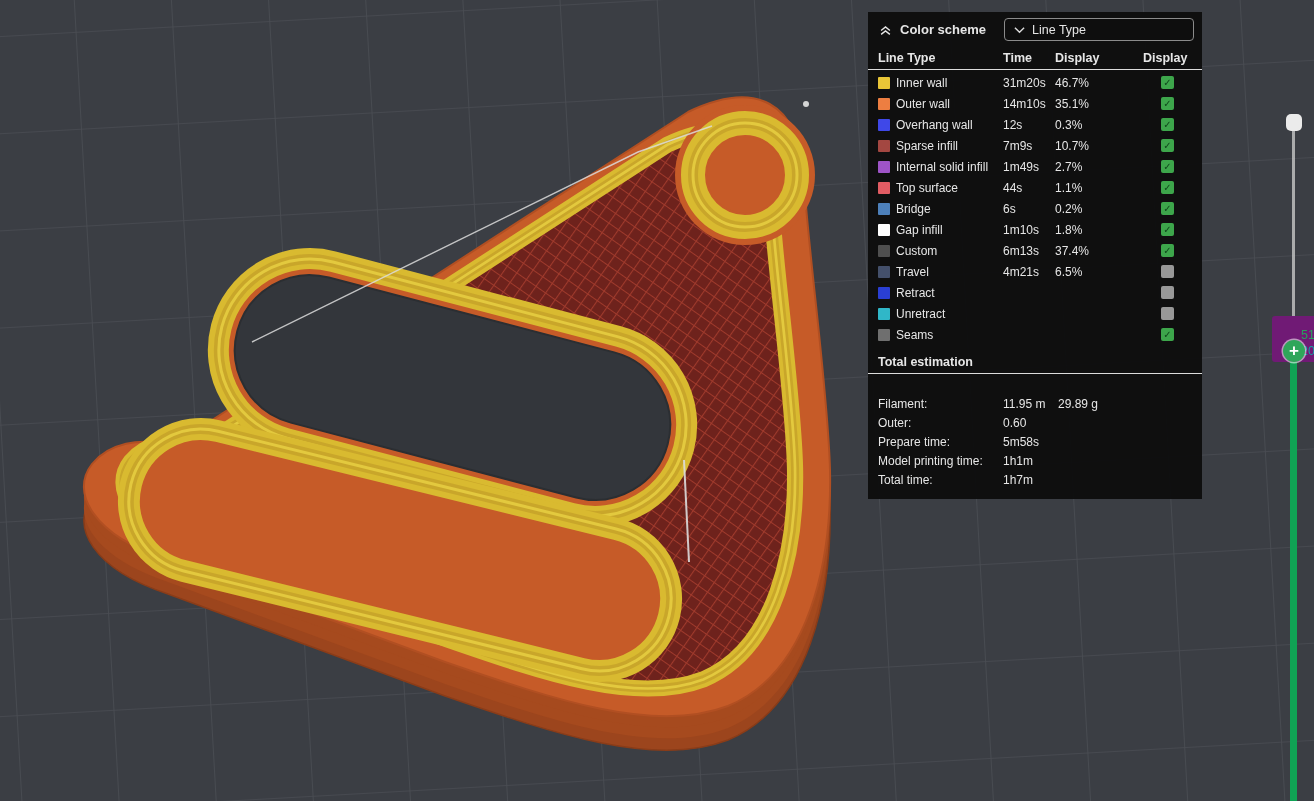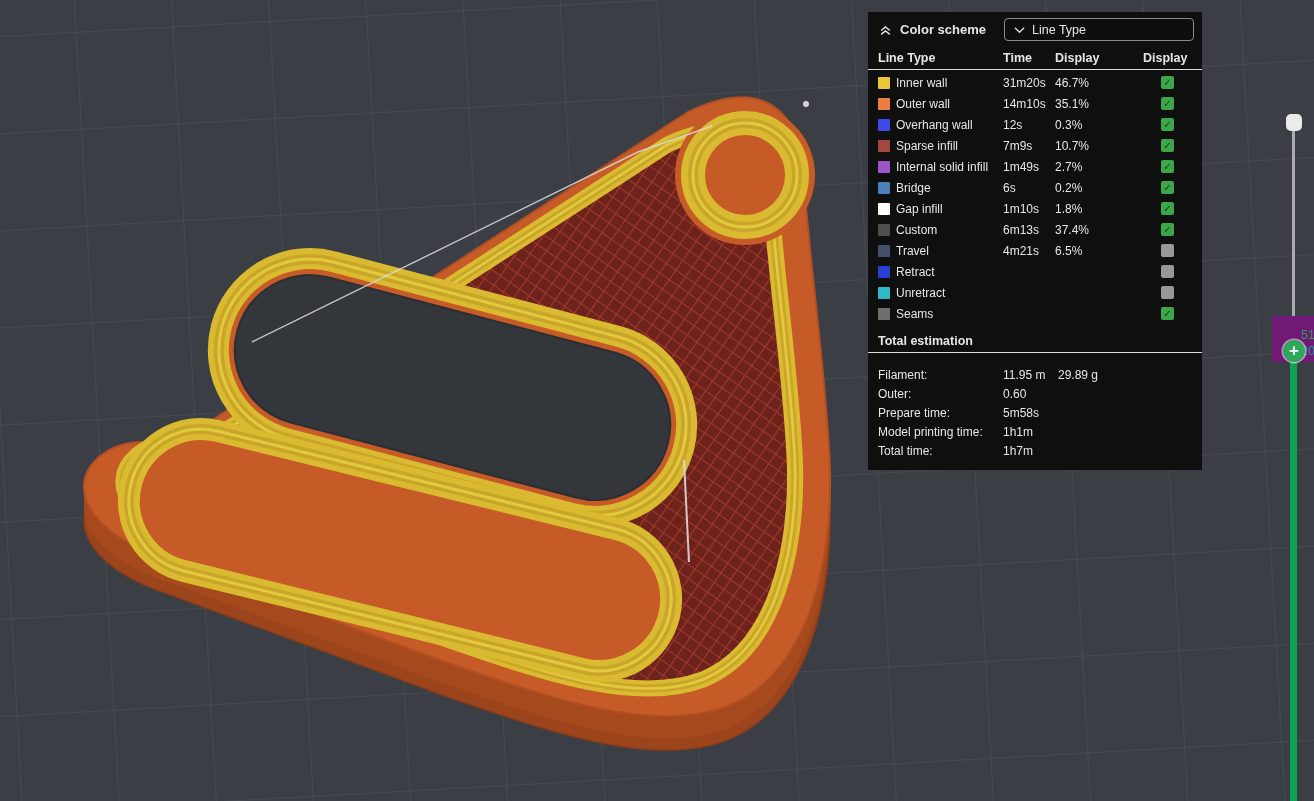--- a/index.html
+++ b/index.html
@@ -37,21 +37,21 @@
   .cell { white-space: nowrap; overflow: hidden; }
   .cbwrap { display: flex; justify-content: center; }
   .checkbox {
     width: 13px; height: 13px; border-radius: 2px; cursor: pointer;
     display: flex; align-items: center; justify-content: center; font-size: 10px; line-height: 1;
   }
   .checkbox.checked { background: #3da64b; color: #10481c; }
   .checkbox.checked::after { content: "✓"; font-weight: bold; }
   .checkbox.unchecked { background: #989898; }
 
-  .est-title { font-weight: bold; font-size: 12.5px; padding: 10px 10px 4px; border-bottom: 1px solid #dcdcdc; margin-bottom: 12px; }
+  .est-title { font-weight: bold; font-size: 12.5px; padding: 10px 10px 4px; border-bottom: 1px solid #dcdcdc; margin-bottom: 20px; }
   .est-row { display: grid; grid-template-columns: 125px 55px 1fr; padding: 0 10px; height: 19px; align-items: center; }
 
   
   .slider-track { position: absolute; left: 1292px; top: 118px; width: 3px; height: 683px; background: #c7c7c7; opacity: .8; cursor: pointer; }
   .slider-top-handle { position: absolute; left: 1286px; top: 114px; width: 16px; height: 17px; border-radius: 5px; background: #ebebeb; cursor: pointer; }
   .slider-fill { position: absolute; left: 1290px; top: 351px; width: 7px; height: 450px; background: #10a254; border-radius: 4px 4px 0 0; }
   .slider-plus {
     position: absolute; left: 1283px; top: 340px; width: 22px; height: 22px; border-radius: 50%;
     background: #2fa65a; color: #fff; font-size: 17px; font-weight: bold;
     display: flex; align-items: center; justify-content: center; cursor: pointer;
@@ -194,20 +194,29 @@
   <div class="row">
     <span class="swatch" style="background: rgb(158, 84, 199);"></span>
     <span class="cell">Internal solid infill</span>
     <span class="cell">1m49s</span>
     <span class="cell">2.7%</span>
     <span class="cbwrap">
           <span class="checkbox checked"></span>
         </span>
   </div>
 
+  <div class="row">
+    <span class="swatch" style="background: rgb(225, 92, 99);"></span>
+    <span class="cell">Top surface</span>
+    <span class="cell">44s</span>
+    <span class="cell">1.1%</span>
+    <span class="cbwrap">
+          <span class="checkbox checked"></span>
+        </span>
+  </div>
 
 
   <div class="row">
     <span class="swatch" style="background: rgb(77, 128, 186);"></span>
     <span class="cell">Bridge</span>
     <span class="cell">6s</span>
     <span class="cell">0.2%</span>
     <span class="cbwrap">
           <span class="checkbox checked"></span>
         </span>

